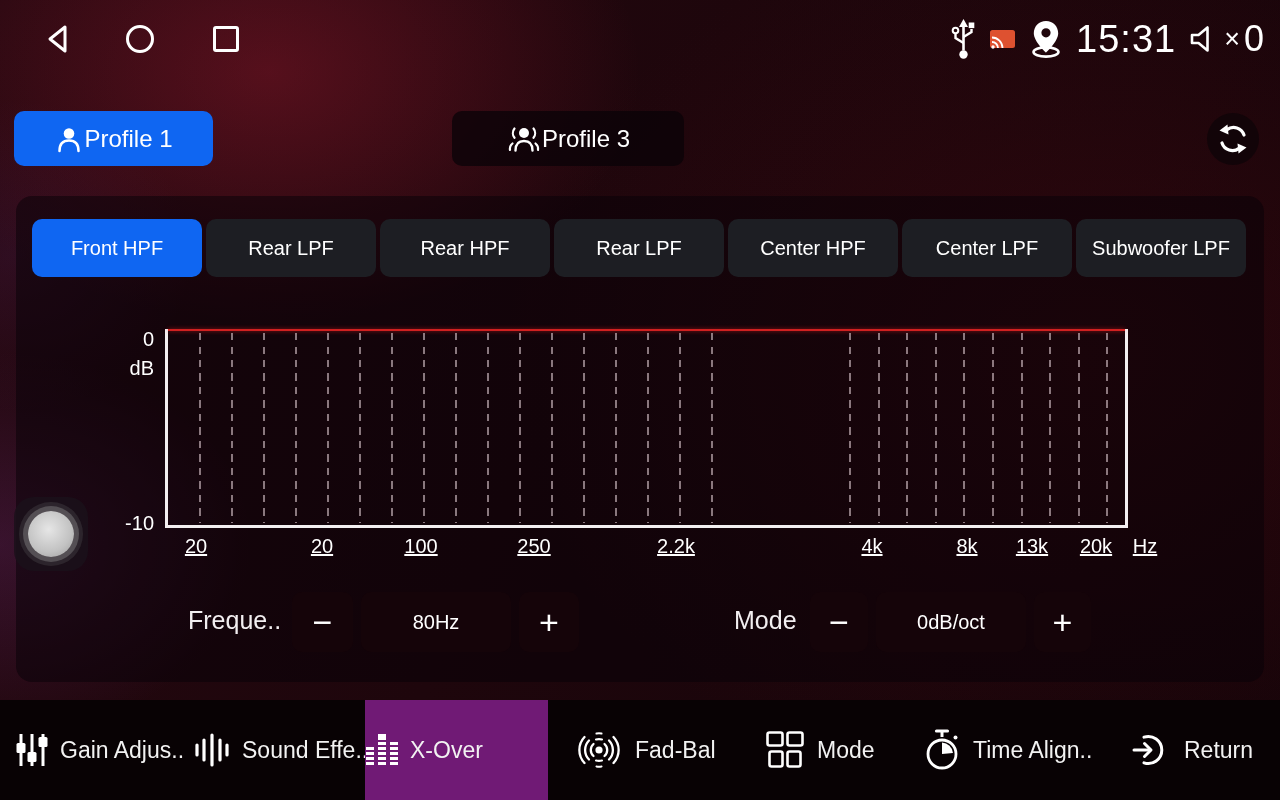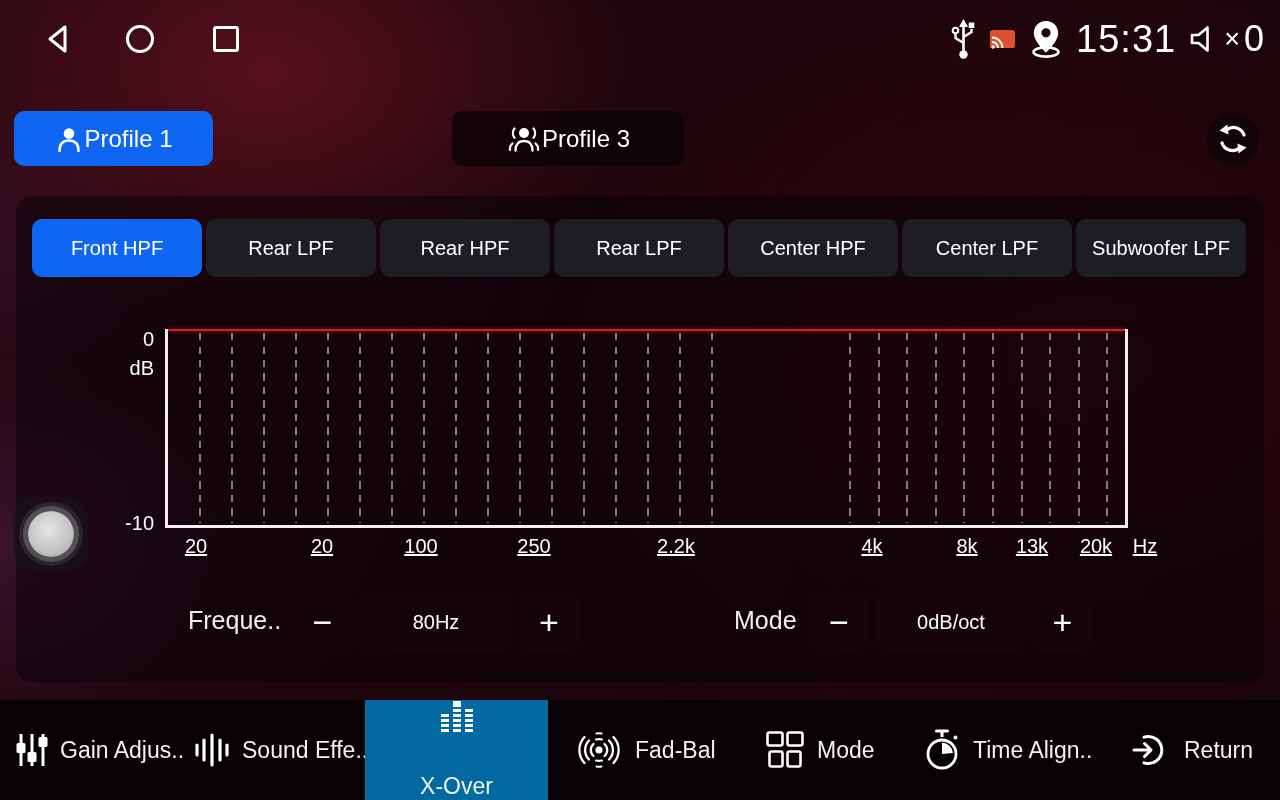--- a/index.html
+++ b/index.html
@@ -59,21 +59,21 @@
   .ctl-label{position:absolute;top:606px;font-size:25px;color:#f2eef0;}
   .ctl-btn{position:absolute;top:592px;height:60px;border-radius:10px;background:#150409;
     display:flex;align-items:center;justify-content:center;font-size:34px;cursor:pointer;}
   .ctl-val{position:absolute;top:592px;height:60px;border-radius:10px;background:#150409;
     display:flex;align-items:center;justify-content:center;font-size:20px;}
 
   
   .bottomnav{position:absolute;left:0;top:700px;width:1280px;height:100px;background:#080204;}
   .nav-item{position:absolute;top:0;height:100px;display:flex;align-items:center;gap:11px;
     font-size:23px;color:#f2f2f2;cursor:pointer;white-space:nowrap;}
-  .nav-item.active{background:#0369a1;justify-content:space-between;flex-direction:column;}
+  .nav-item.active{background:#701a75;justify-content:flex-start;}
 </style>
 </head>
 <body>
 
 <div class="stage">
 
   <div class="nav-btn" style="left:38px">
     <span>
       <svg width="38" height="38" viewBox="0 0 38 38">
           <path d="M26 7 L11 19 L26 31 Z" fill="none" stroke="#fff" stroke-width="3" stroke-linejoin="round"></path>

